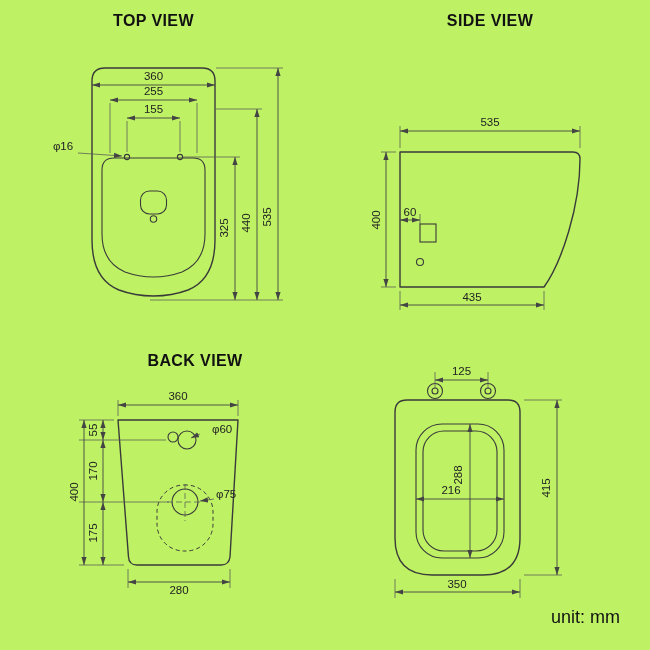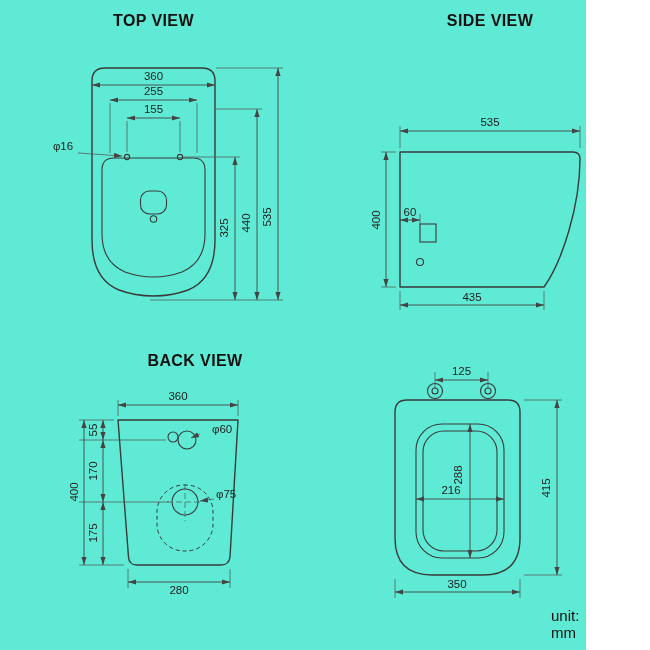--- a/index.html
+++ b/index.html
@@ -1,20 +1,20 @@
 <!DOCTYPE html>
 <html><head>
 <meta charset="utf-8">
 <style>
   html,body { margin:0; padding:0; background:#ffffff; }
-  .canvas { position:relative; width:586px; height:650px; background:#5eead4;
+  .canvas { position:relative; width:650px; height:650px; background:#bef264;
             font-family:"Liberation Sans", sans-serif; overflow:hidden; }
   .view-title { position:absolute; font-size:16px; font-weight:bold; color:#111;
                 letter-spacing:.4px; text-align:center; }
-  .unit { position:absolute; font-size:15px; color:#111; }
+  .unit { position:absolute; font-size:18px; color:#111; }
   svg.view { position:absolute; overflow:visible; }
   .ol { fill:none; stroke:#3a3a3a; stroke-width:1.4; stroke-linejoin:round; }
   .ml { fill:none; stroke:#3a3a3a; stroke-width:1.1; }
   .dl { fill:none; stroke:#444444; stroke-width:0.9; }
   .xl { fill:none; stroke:#555555; stroke-width:0.75; }
   .dsh { fill:none; stroke:#3a3a3a; stroke-width:1; stroke-dasharray:4 3; }
   .cln { fill:none; stroke:#555555; stroke-width:0.7; stroke-dasharray:6 3; }
   text.dt { font-family:"Liberation Sans", sans-serif; font-size:11.5px; fill:#222;
             text-anchor:middle; }
 </style>

